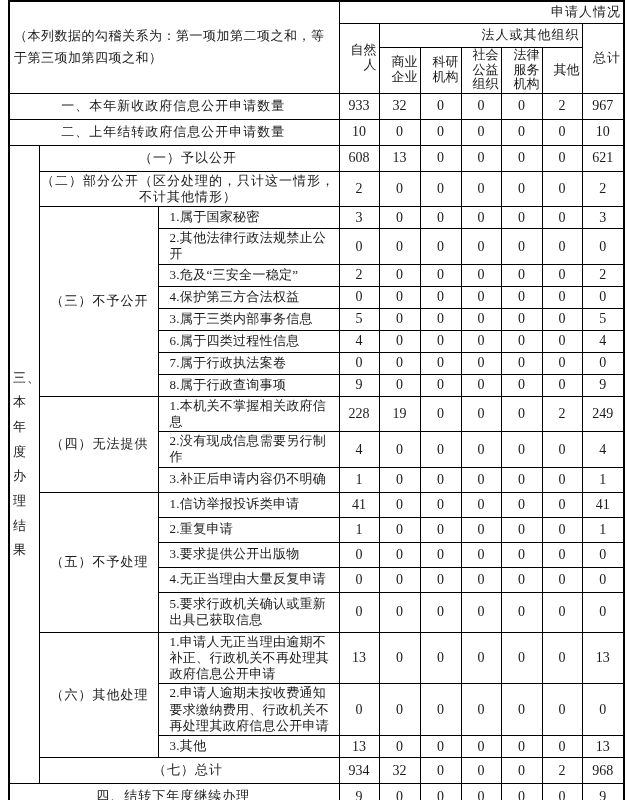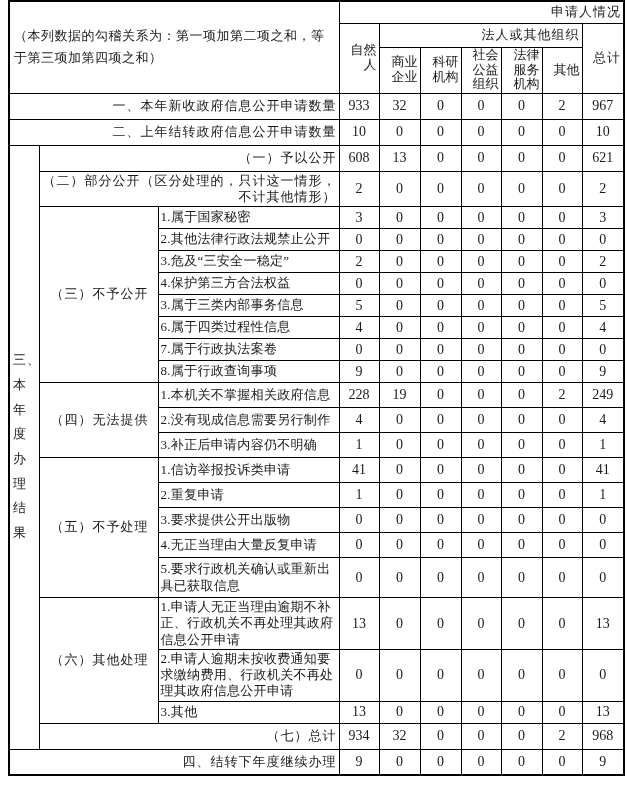--- a/index.html
+++ b/index.html
@@ -6,23 +6,23 @@
   body{font-family:"Liberation Serif","DejaVu Serif",serif;color:#1a1a1a;}
   .title{font-family:"DejaVu Sans","Liberation Sans",sans-serif;font-weight:bold;
          font-size:19px;color:#000;margin:5px 0 5px 58px;letter-spacing:1px;}
   table.report{border-collapse:collapse;table-layout:fixed;width:612px;margin-left:8px;
                border:2px solid #000;}
   td{border:1px solid #000;font-size:13px;line-height:1.25;padding:1px 2px;
      overflow:hidden;vertical-align:middle;}
   td.note{padding:18px 4px;line-height:1.75;letter-spacing:0.5px;}
   td.hdr{text-align:right;letter-spacing:1px;}
   td.hdr.nw{letter-spacing:0;word-break:break-all;line-height:1.15;padding:0 2px;}
-  td.lbl{text-align:right;padding-left:0;letter-spacing:1px;}
+  td.lbl{text-align:center;padding-left:0;letter-spacing:1px;}
   td.glbl{text-align:center;padding-left:4px;letter-spacing:1px;}
-  td.item{text-align:left;padding-left:2px;letter-spacing:0.3px;}
+  td.item{text-align:left;padding-left:11px;letter-spacing:0.3px;}
   td.c{text-align:center;font-size:14px;letter-spacing:0;}
   td.vlbl{word-break:break-all;text-align:left;padding:2px 1px 2px 3px;
           letter-spacing:1px;line-height:1.9;}
   tr{height:26px;}
   tr.hd1{height:22px;} tr.hd2{height:24px;} tr.hd3{height:46px;}
   tr.s{height:22px;} tr.m{height:25px;} tr.med{height:34px;}
   tr.tall{height:40px;} tr.xtall{height:50px;}
 </style>
 </head>
 <body>

